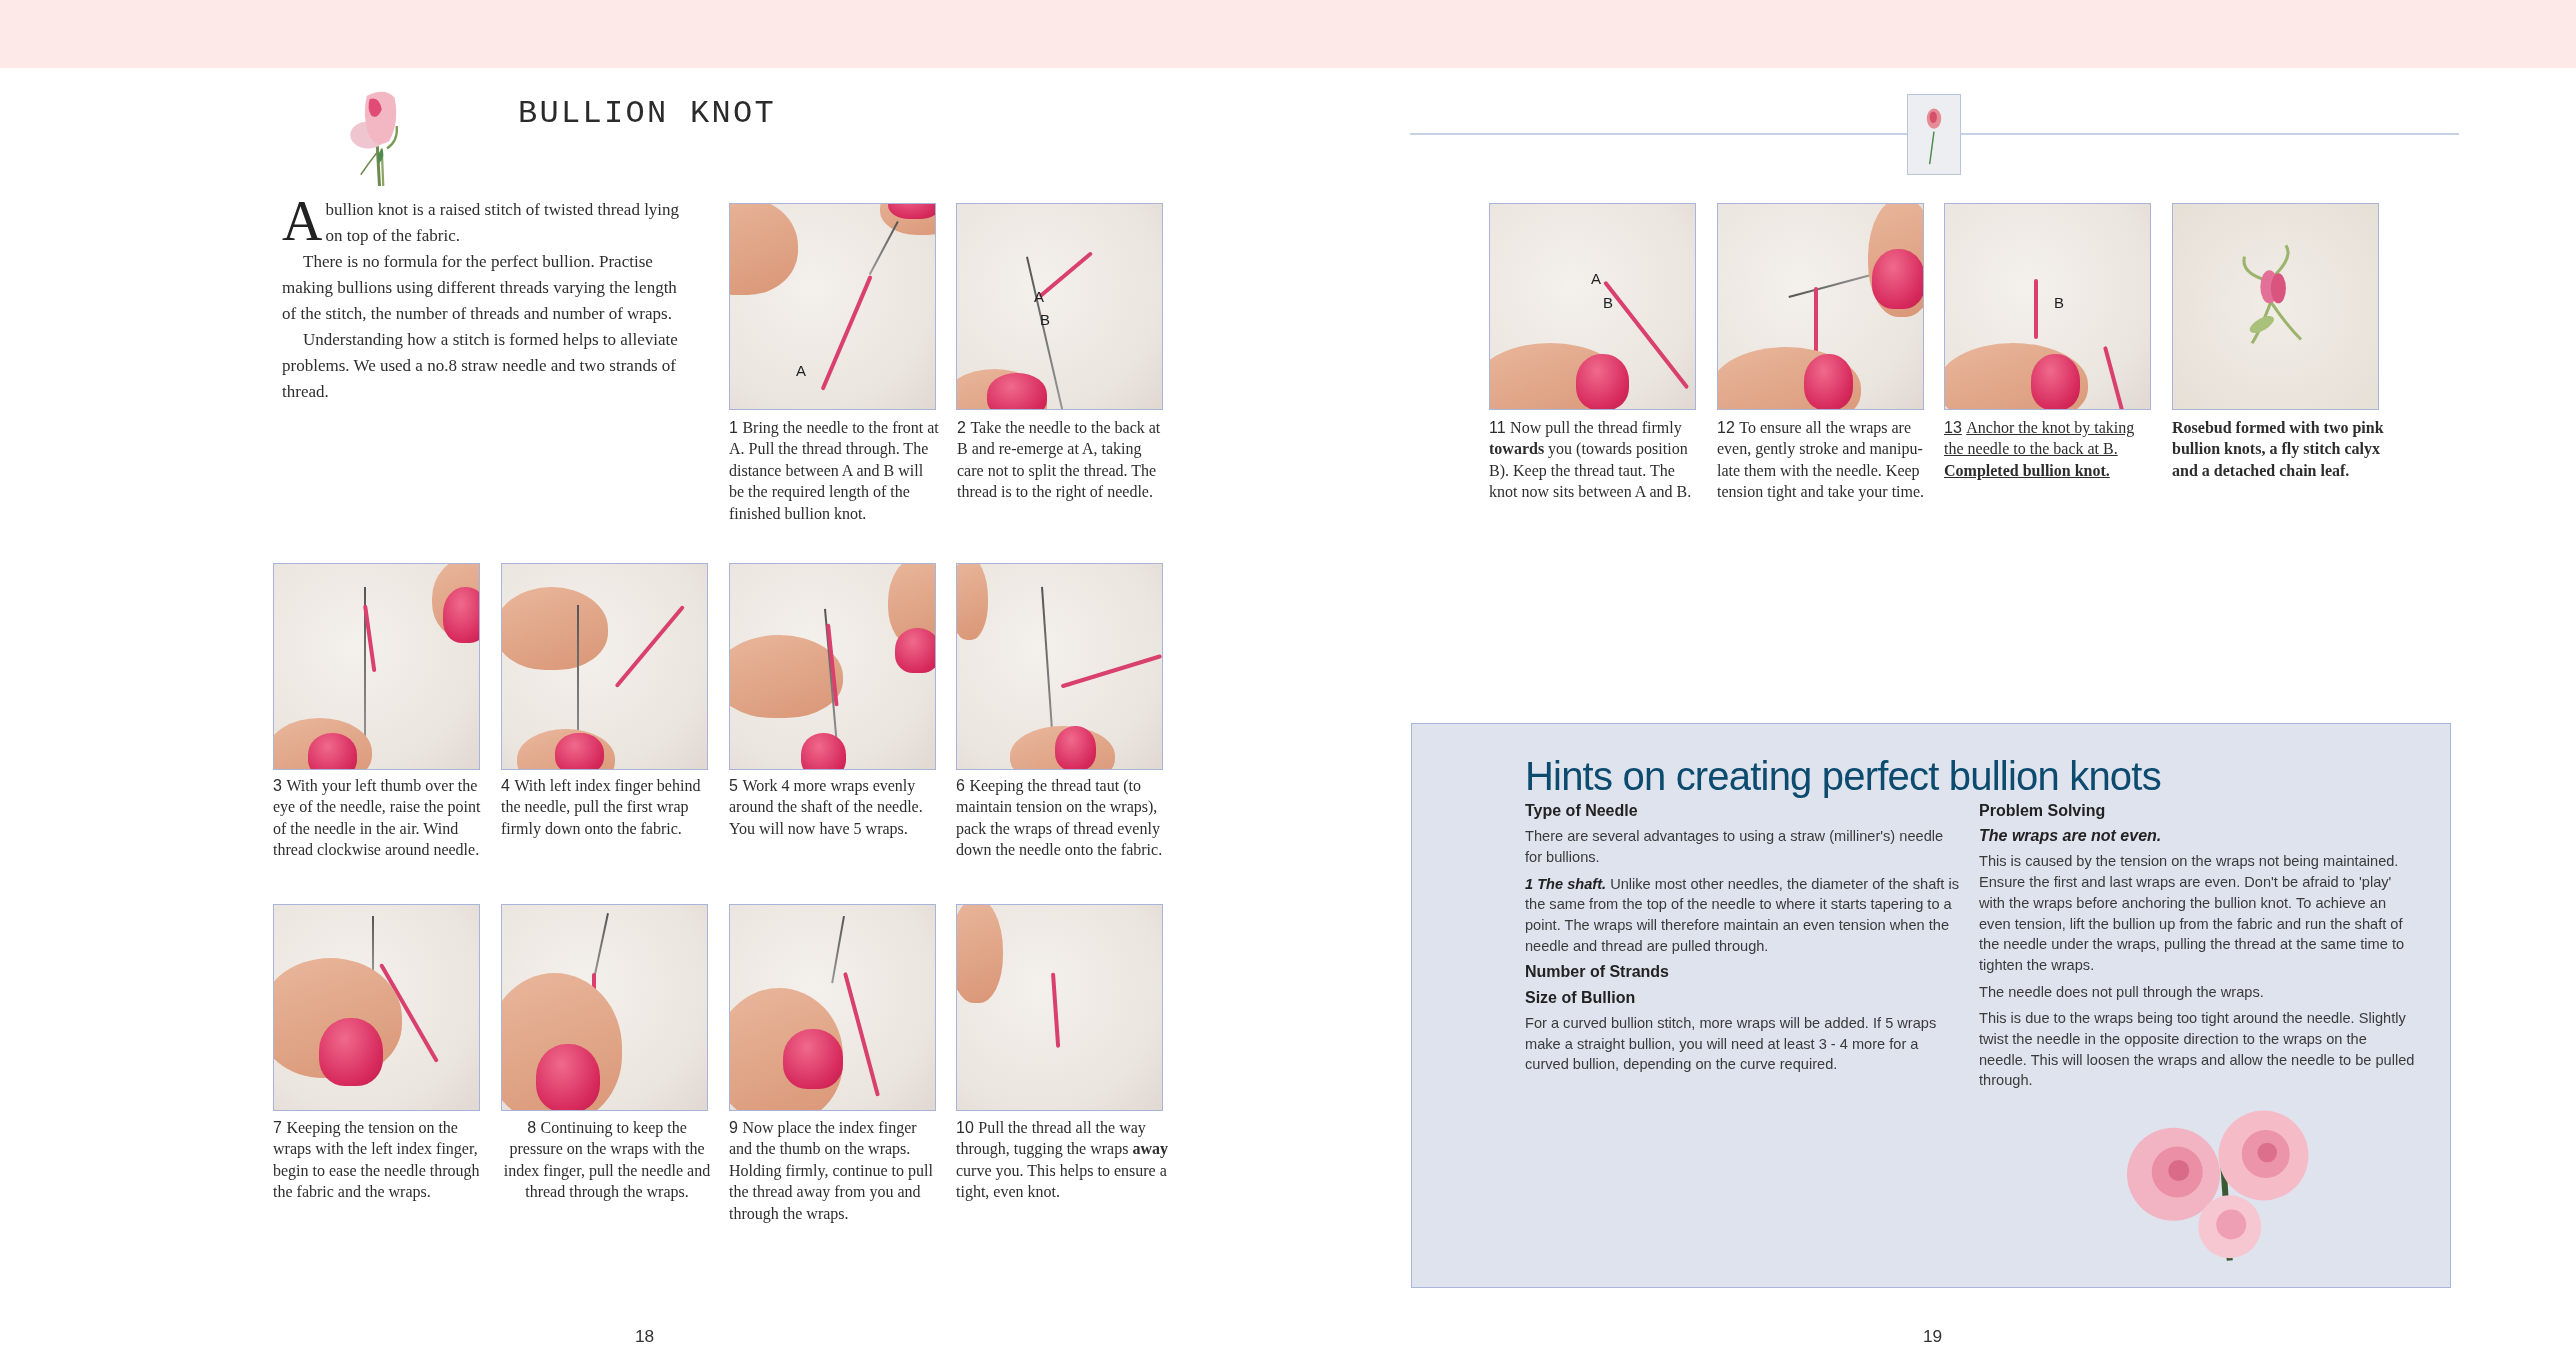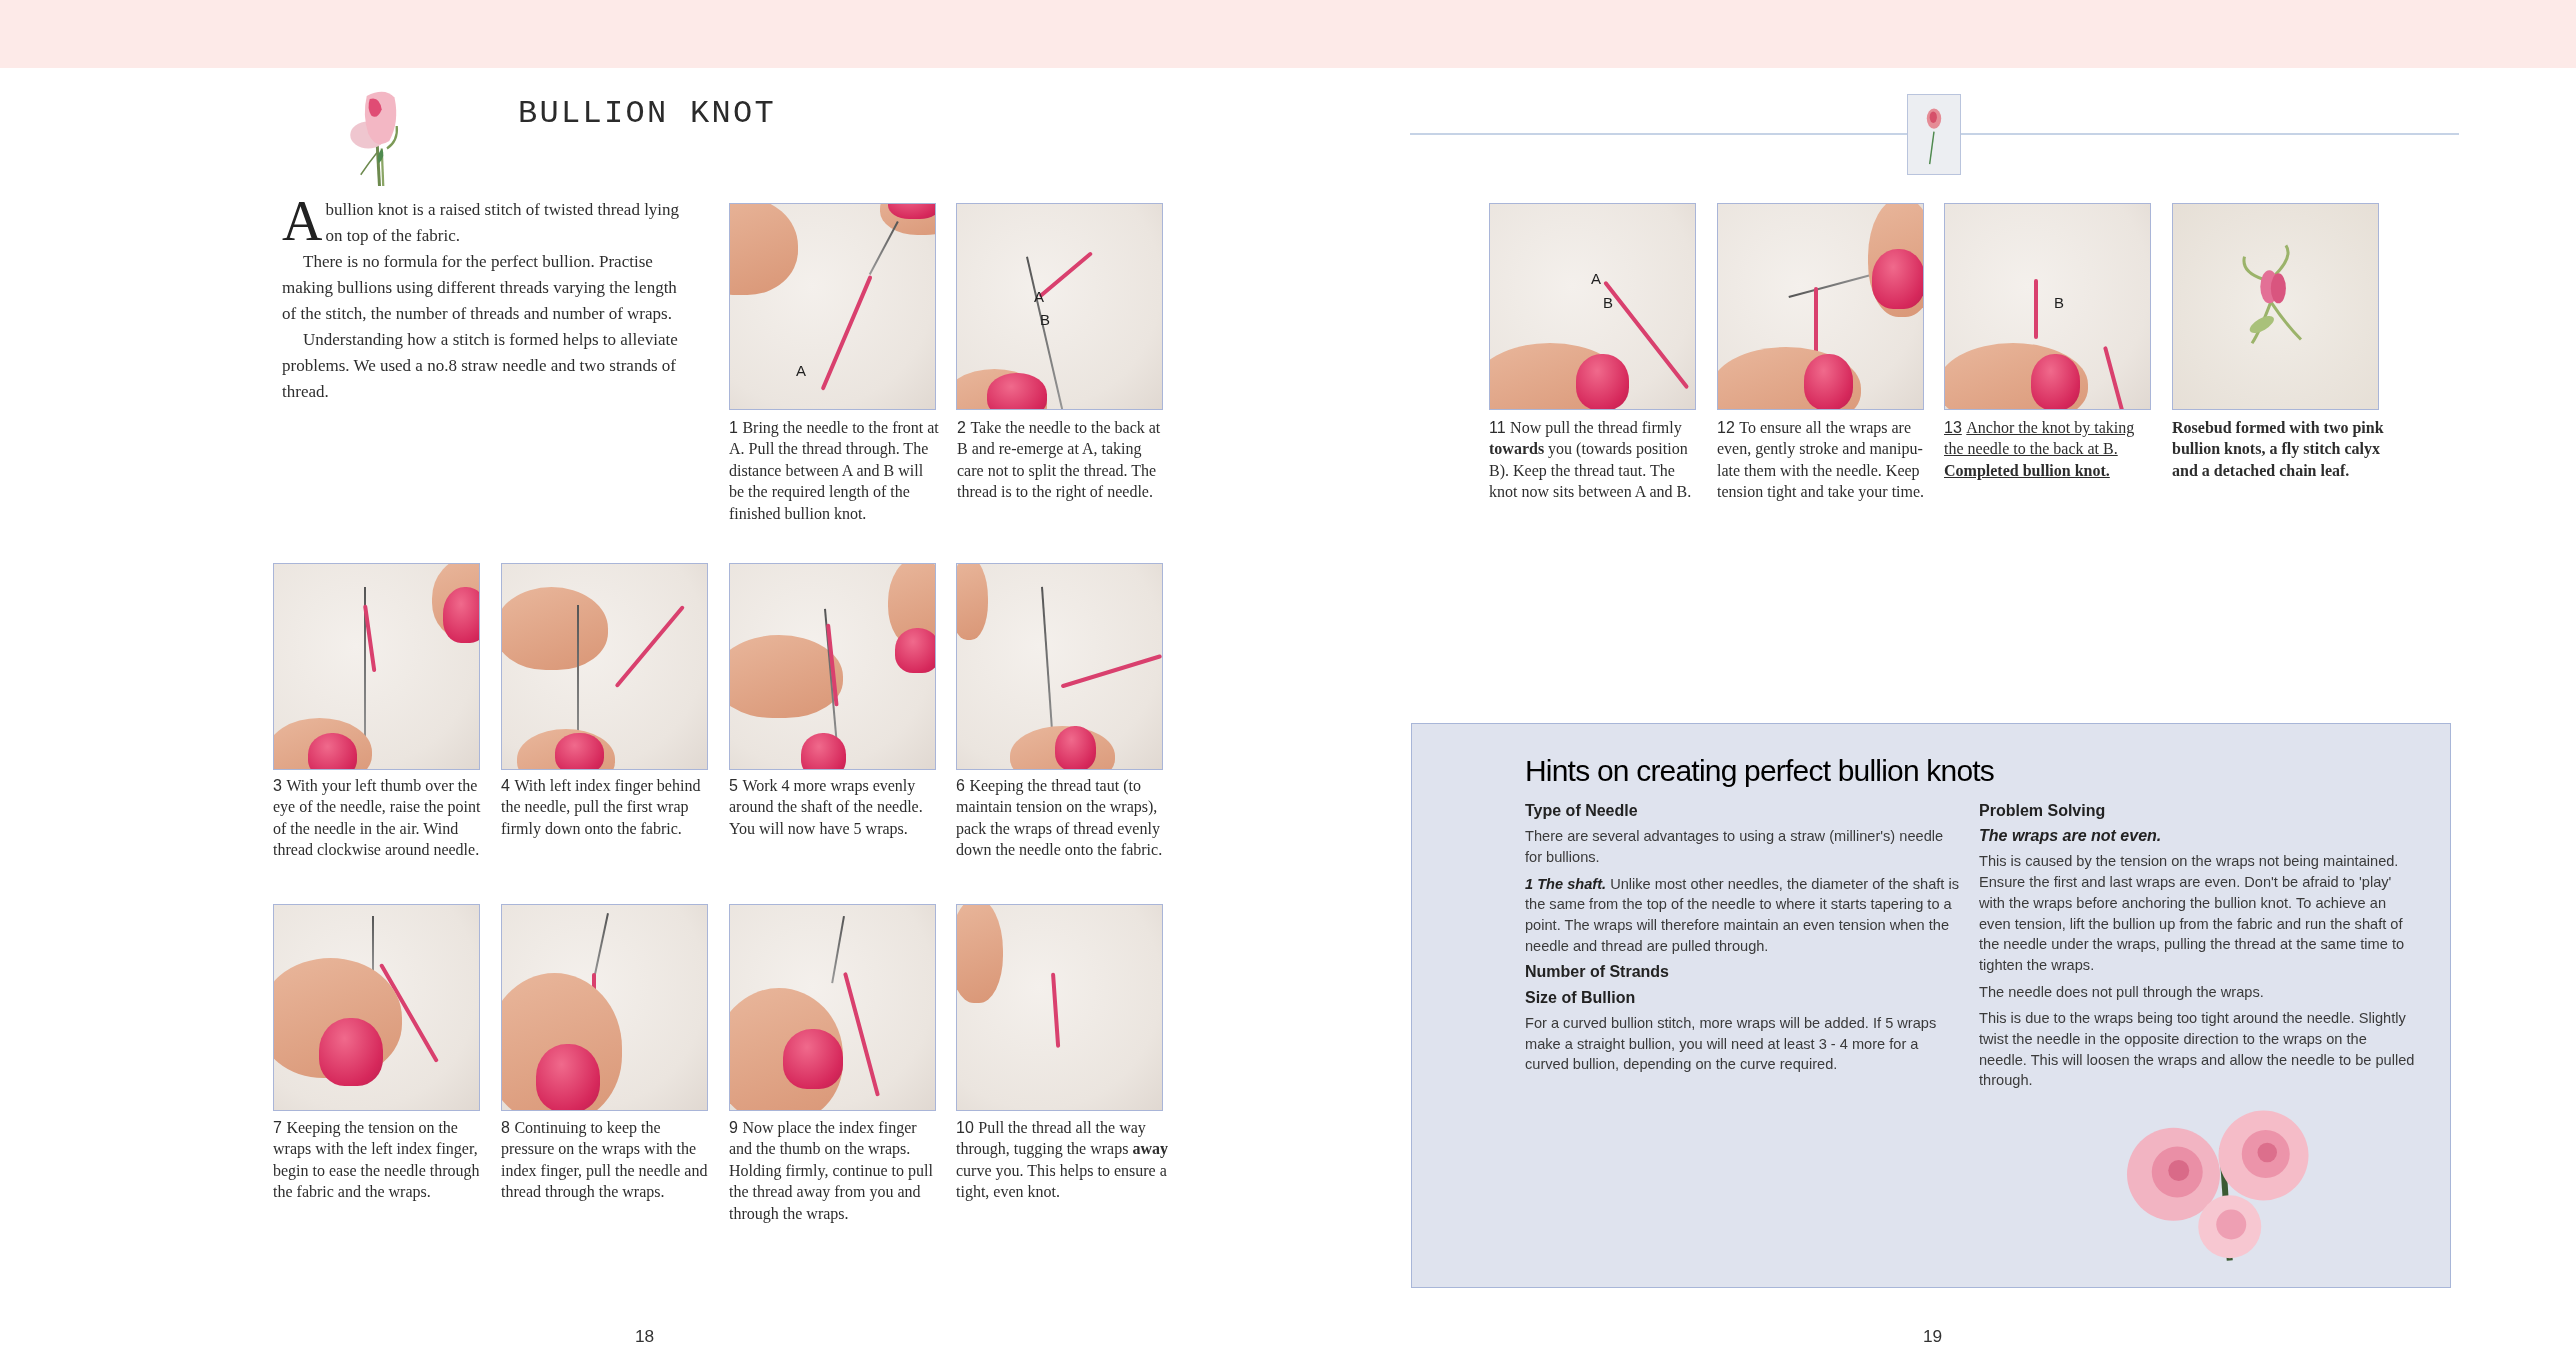--- a/index.html
+++ b/index.html
@@ -30,22 +30,22 @@
   .caption { position:absolute; width:212px; font-size:16px; line-height:21.4px; color:#2d2d2d; }
   .caption .num { font-family:"Liberation Sans", sans-serif; margin-right:4.5px; }
   .caption b { font-weight:bold; }
 
   
   .rule { position:absolute; left:1410px; top:133px; width:1049px; height:2.3px; background:#c6d3e6; }
   .mini-rose { position:absolute; left:1907px; top:94px; width:54px; height:81px; background:#ecedf0; border:1.5px solid #b9c4dd; box-sizing:border-box; }
 
   
   .hints { position:absolute; left:1411px; top:723px; width:1040px; height:565px; background:#dfe3ee; border:1.5px solid #a8b6d8; box-sizing:border-box; }
-  .hints-title { position:absolute; left:113px; top:30px; font-family:"Liberation Sans", sans-serif; font-size:30px; font-weight:normal;
-                 color:#000000; letter-spacing:-0.8px; }
+  .hints-title { position:absolute; left:113px; top:30px; font-family:"Liberation Sans", sans-serif; font-size:40px; font-weight:normal;
+                 color:#0c4a6e; letter-spacing:-0.8px; }
   .hcol { position:absolute; font-family:"Liberation Sans", sans-serif; font-size:14.6px; line-height:20.7px; color:#3a3a3a; }
   .hcol h4 { margin:0 0 4.5px 0; font-size:16px; font-weight:bold; color:#222; }
   .hcol p { margin:0 0 6px 0; }
   .hcol .lead { font-weight:bold; font-style:italic; color:#222; }
   .hcol .sub { font-weight:bold; font-style:italic; font-size:16px; color:#222; margin-bottom:4.5px; }
   .roses { position:absolute; left:705px; top:379px; width:203px; height:165px; }
 
   .pageno { position:absolute; top:1326px; font-family:"Liberation Sans", sans-serif; font-size:17.3px; color:#333; }
 </style>
 </head>
@@ -136,21 +136,21 @@
   <div class="nail" style="left:45px;top:113px;width:64px;height:68px;"></div>
 </div>
 <div class="caption" style="left:273px;top:1117px;"><span class="num">7</span><span>Keeping the tension on the wraps with the left index finger, begin to ease the needle through the fabric and the wraps.</span></div>
 
 <div class="photo" style="left:501px;top:904px;">
   <div class="needle" style="left:105px;top:7.5px;height:68px;transform:rotate(12deg);"></div>
   <div class="thread" style="left:90px;top:68px;height:113px;"></div>
   <div class="finger" style="left:-15px;top:68px;width:135px;height:150px;"></div>
   <div class="nail" style="left:34px;top:139px;width:64px;height:68px;"></div>
 </div>
-<div class="caption" style="left:501px;top:1117px;"><span class="num">8</span><span>Continuing to keep the pressure on the wraps with the index finger, pull the needle and thread through the wraps.</span></div>
+<div class="caption" style="left:501px;top:1117px;text-align:center;"><span class="num">8</span><span>Continuing to keep the pressure on the wraps with the index finger, pull the needle and thread through the wraps.</span></div>
 
 <div class="photo" style="left:729px;top:904px;">
   <div class="needle" style="left:113px;top:11.3px;height:68px;transform:rotate(10deg);"></div>
   <div class="thread" style="left:113px;top:68px;height:128px;transform:rotate(-15deg);"></div>
   <div class="finger" style="left:-15px;top:83px;width:128px;height:135px;"></div>
   <div class="nail" style="left:53px;top:124px;width:60px;height:60px;"></div>
 </div>
 <div class="caption" style="left:729px;top:1117px;"><span class="num">9</span><span>Now place the index finger and the thumb on the wraps. Holding firmly, continue to pull the thread away from you and through the wraps.</span></div>
 
 <div class="photo" style="left:956px;top:904px;">

